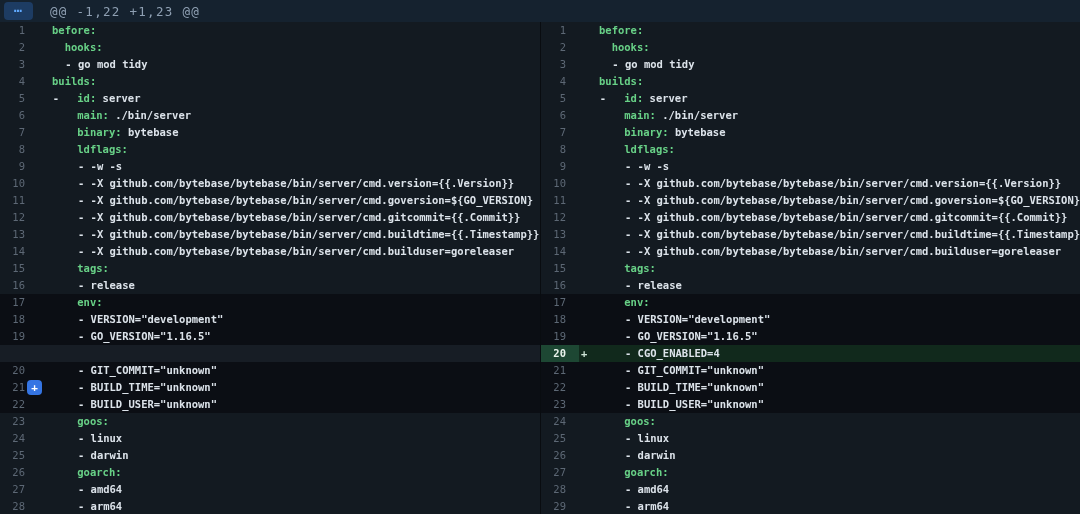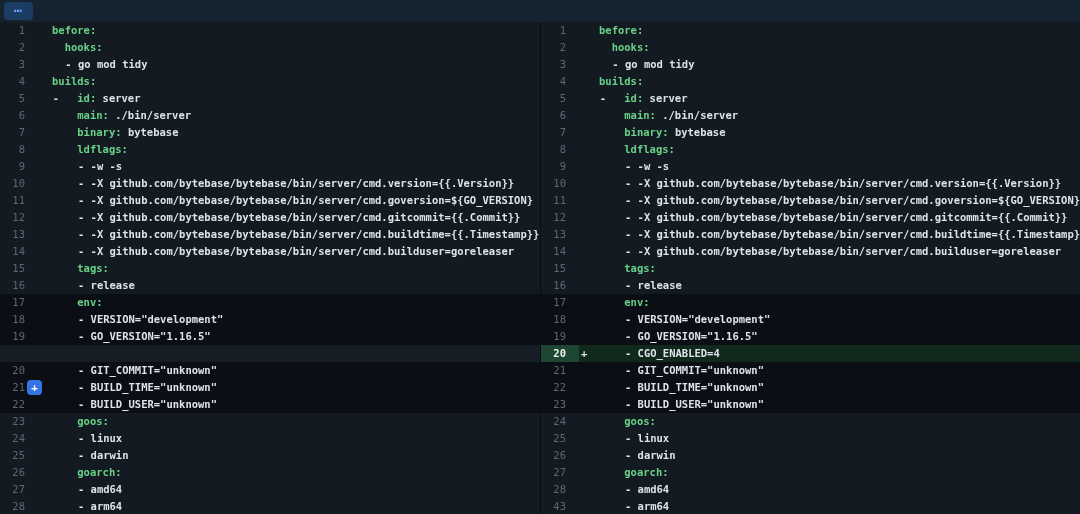--- a/index.html
+++ b/index.html
@@ -68,20 +68,21 @@
     text-align:center; padding:0; cursor:pointer;
     font-family:"DejaVu Sans Mono", monospace;
   }
 </style>
 </head>
 <body>
 
 <div class="diff-view">
   <div class="hunk-header">
     <button class="expand-btn">⋯</button>
+    <span class="hunk-text">@@ -1,22 +1,23 @@</span>
   </div>
   <div class="panes">
     <div class="pane left" id="pane-left">
         <div class="row context">
           <div class="gutter">1</div>
           <div class="code"><span class="seg-key">before:</span></div>
         </div>
         <div class="row context">
           <div class="gutter">2</div>
           <div class="code"><span class="seg-plain">  </span><span class="seg-key">hooks:</span></div>
@@ -301,18 +302,18 @@
         </div>
         <div class="row context">
           <div class="gutter">27</div>
           <div class="code"><span class="seg-plain">    </span><span class="seg-key">goarch:</span></div>
         </div>
         <div class="row context">
           <div class="gutter">28</div>
           <div class="code"><span class="seg-plain">      - amd64</span></div>
         </div>
         <div class="row context">
-          <div class="gutter">43</div>
+          <div class="gutter">29</div>
           <div class="code"><span class="seg-plain">      - arm64</span></div>
         </div>
       </div>
   </div>
 </div>
 
 </body></html>

